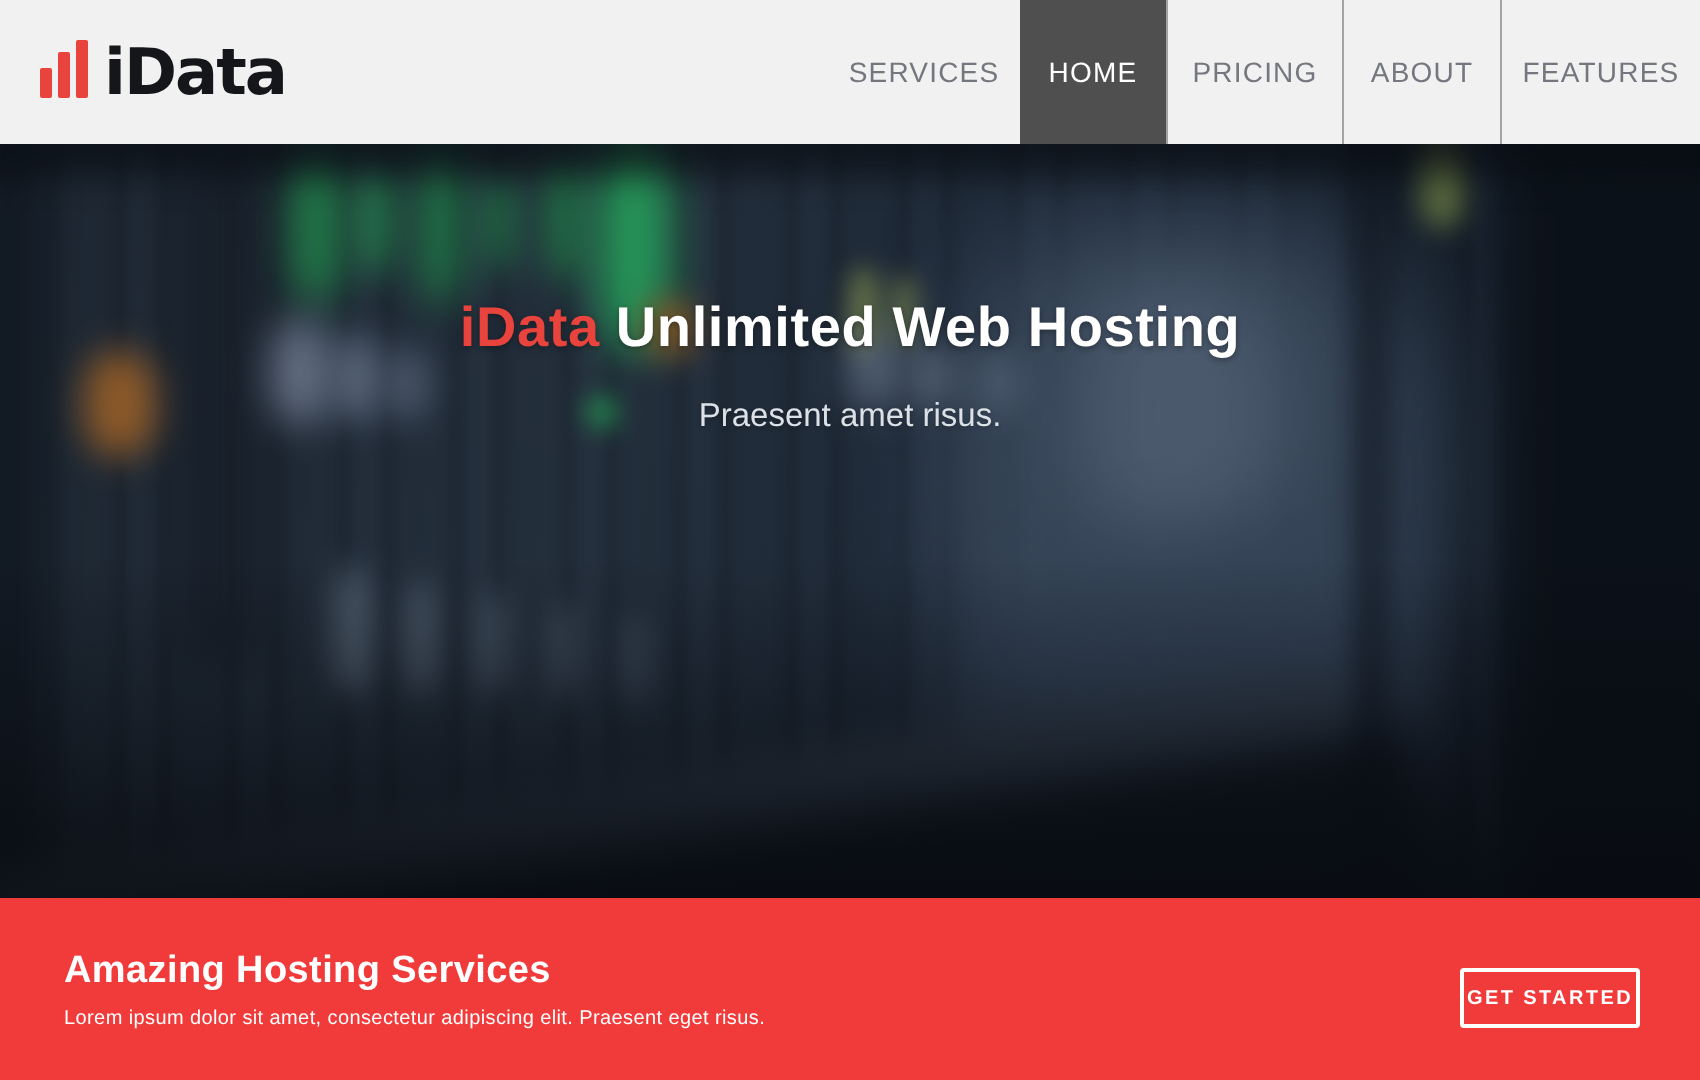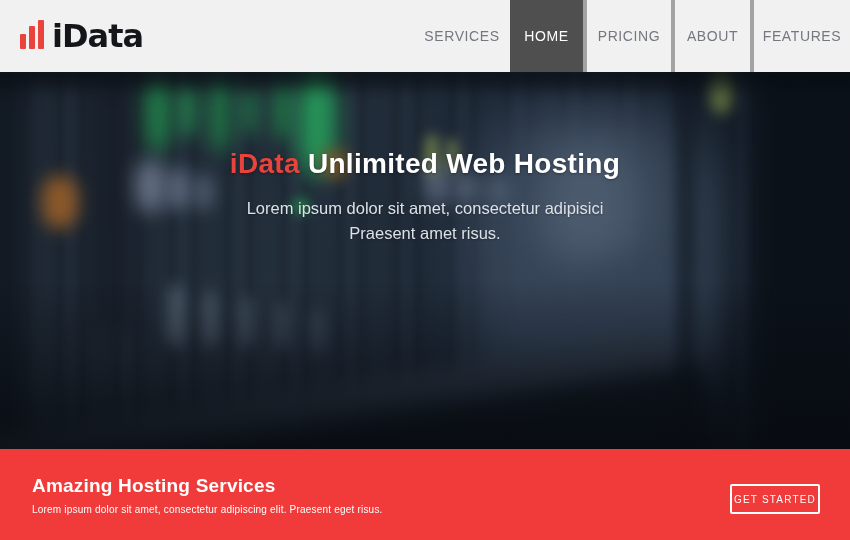--- a/index.html
+++ b/index.html
@@ -21,21 +21,21 @@
   .logo-bars i{display:block;width:6px;background:var(--accent-red,#e8433c);border-radius:1px}
   .logo-bars i:nth-child(1){height:15px}
   .logo-bars i:nth-child(2){height:23px}
   .logo-bars i:nth-child(3){height:29px}
   .logo-text{font-family:"DejaVu Sans","Liberation Sans",sans-serif;font-weight:700;
     font-size:32px;line-height:32px;color:#15161a;letter-spacing:-1px}
 
   .nav{margin-left:auto;display:flex;align-items:stretch;height:72px}
   .nav-item{display:flex;align-items:center;justify-content:center;
     font-size:14px;letter-spacing:.6px;color:var(--nav-text,#74777e);
-    cursor:pointer;text-decoration:none;border-left:4px solid #a3a3a3;}
+    cursor:pointer;text-decoration:none;border-left:1px solid #a3a3a3;}
   .nav-item.w-home{width:73px;border-left:none}
   .nav-item.w-services{width:96px;border-left:none}
   .nav-item.w-pricing{width:88px}
   .nav-item.w-about{width:79px}
   .nav-item.w-features{width:100px}
   .nav-item.active{background:var(--nav-active-bg,#4f4f4f);color:#fff}
 
   
   .hero{position:relative;width:850px;height:377px;overflow:hidden;background:#1c2530}
   .hero .bg,.hero .blob{position:absolute;pointer-events:none}
@@ -96,21 +96,21 @@
 
   
   .band{width:850px;height:91px;background:var(--band-red,#f13a3a);
     display:flex;align-items:flex-start;}
   .band-text{padding:26px 0 0 32px}
   .band-heading{font-size:19px;font-weight:700;letter-spacing:.2px;color:#fff}
   .band-para{margin-top:7px;font-size:10px;color:#fff;letter-spacing:.2px}
   .band-btn{margin-left:auto;margin-right:30px;margin-top:35px;
     width:90px;height:30px;display:flex;align-items:center;justify-content:center;
     background:transparent;border:2px solid #fff;border-radius:2px;
-    color:#fff;font-size:10px;font-weight:400;letter-spacing:1.2px;cursor:pointer;
+    color:#fff;font-size:10px;font-weight:700;letter-spacing:1.2px;cursor:pointer;
     font-family:"Liberation Sans",sans-serif}
 </style>
 </head>
 <body>
 
 <div class="header">
   <div class="logo">
     <span class="logo-bars">
         <i></i>
         <i></i>
@@ -163,21 +163,20 @@
       <div class="blob ridge2"></div>
     <div class="blob d3"></div>
       <div class="blob d4"></div>
       <div class="blob d5"></div>
     <div class="bg shade"></div>
     <div class="bg vignette"></div>
   </div>
   <div class="hero-content">
     <div class="hero-title"><span class="hl">iData</span><span> Unlimited Web Hosting</span></div>
     <div class="hero-sub">
-      <div>Lorem ipsum dolor sit amet, consectetur adipisici</div>
       <div>Praesent amet risus.</div>
     </div>
   </div>
 </div>
 
 <div class="band">
   <div class="band-text">
     <div class="band-heading">Amazing Hosting Services</div>
     <div class="band-para">Lorem ipsum dolor sit amet, consectetur adipiscing elit. Praesent eget risus.</div>
   </div>

